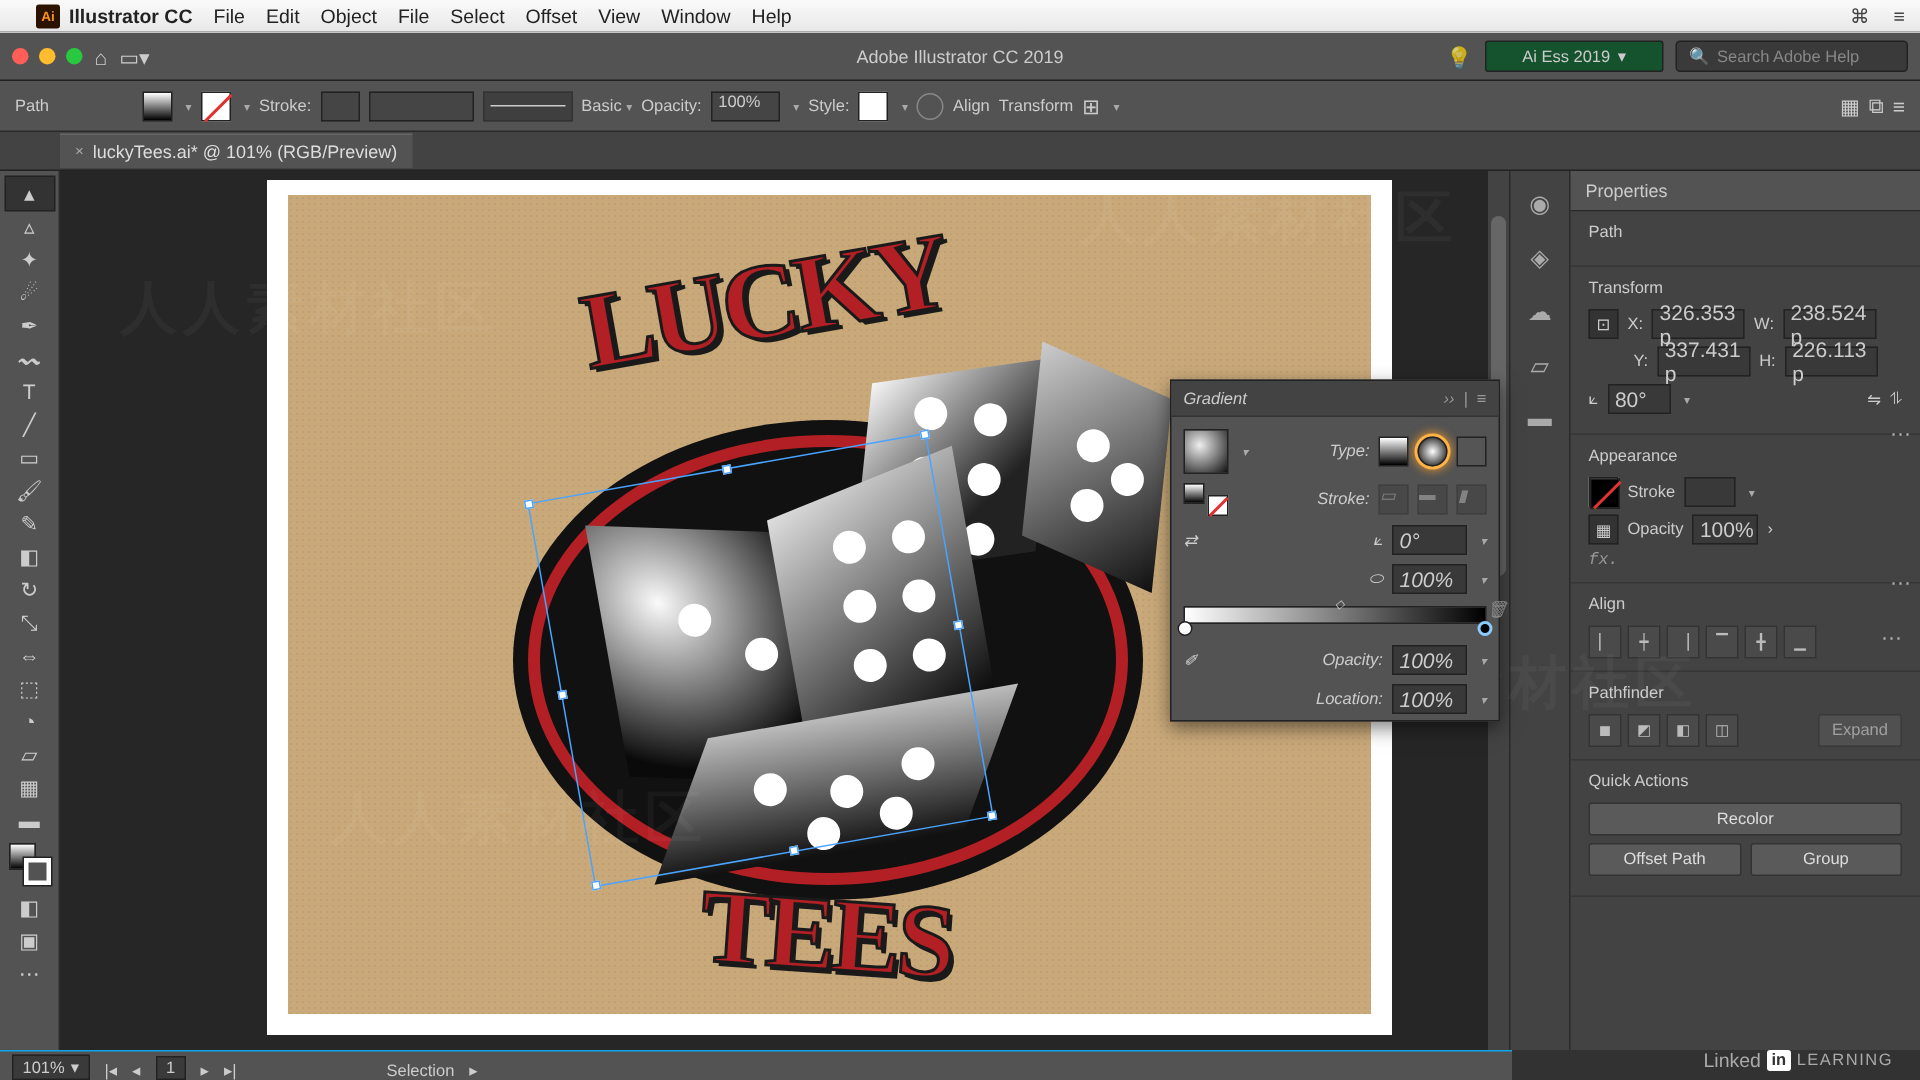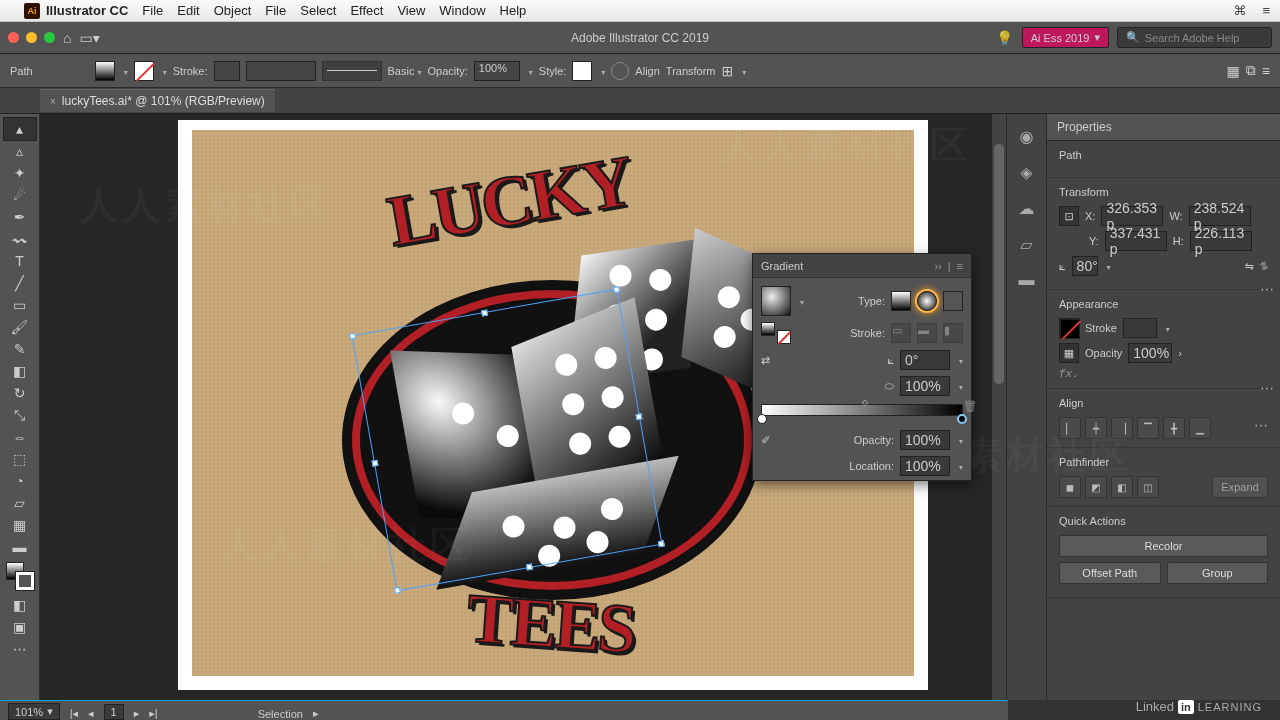--- a/index.html
+++ b/index.html
@@ -8,21 +8,21 @@
   .menubar .apple { font-size: 15px; }
   .menubar .app { font-weight: 600; display:flex; align-items:center; gap:6px;}
   .ai-logo { width:16px; height:16px; background:#2c1200; color:#f7941e; display:inline-flex; align-items:center; justify-content:center; font-size:9px; font-weight:bold; border-radius:2px;}
   .menubar .right { margin-left: auto; display:flex; gap:16px; align-items:center; color:#444;}
   .appbar { height: 32px; background: #535353; display:flex; align-items:center; padding:0 8px; gap:8px; border-bottom:1px solid #222;}
   .traffic { display:flex; gap:7px; }
   .traffic span { width:11px; height:11px; border-radius:50%; display:inline-block;}
   .tr-r{background:#ff5f57;} .tr-y{background:#febc2e;} .tr-g{background:#28c840;}
   .appbar-title { position:absolute; left:50%; transform:translateX(-50%); color:#ccc; font-size:12px;}
   .ico { color:#ccc; font-size:14px; }
-  .ws-btn { background:#be185d; border:1px solid #222; padding:3px 8px; color:#ccc; border-radius:2px; display:flex; align-items:center; gap:5px;}
+  .ws-btn { background:#14532d; border:1px solid #222; padding:3px 24px; color:#ccc; border-radius:2px; display:flex; align-items:center; gap:5px;}
   .search { background:#3a3a3a; border:1px solid #222; border-radius:3px; padding:3px 8px; color:#888; width:155px; display:flex; align-items:center; gap:5px;}
   .ctrlbar { height: 34px; background: #535353; display:flex; align-items:center; padding:0 10px; gap:6px; border-bottom:1px solid #2a2a2a;}
   .lbl { color:#ccc; font-size:11px; }
   .swatch { width:20px; height:20px; border:1px solid #222; display:inline-block; position:relative; background:#000;}
   .swatch.white{background:#fff;}
   .swatch.none::after{content:"";position:absolute;left:-2px;top:50%;width:140%;height:2px;background:#d33;transform:rotate(-45deg);}
   .numbox { background:#454545; border:1px solid #222; width:46px; height:20px; color:#ccc; padding:0 4px; font-size:11px;}
   .numbox.wide{width:70px;}
   .drop::after{content:"▾"; margin-left:3px; color:#aaa; font-size:8px;}
   .spacer{flex:1;}
@@ -62,21 +62,21 @@
   .sect{padding:8px 12px;border-bottom:1px solid #363636;}
   .sect-t{color:#ccc;margin-bottom:8px;font-size:11px;}
   .row{display:flex;align-items:center;gap:6px;margin-bottom:5px;}
   .field{background:#393939;border:1px solid #222;color:#ccc;height:20px;width:62px;padding:0 4px;font-size:14px;display:flex;align-items:center;}
   .sq{width:20px;height:20px;border:1px solid #222;background:#333;display:flex;align-items:center;justify-content:center;}
   .fx{color:#999;font-style:italic;margin-top:4px;font-family:Liberation Mono, monospace;}
   .align-row{display:flex;gap:4px;}
   .abtn{width:22px;height:22px;background:#4a4a4a;border:1px solid #333;display:flex;align-items:center;justify-content:center;color:#bbb;font-size:10px;}
   .wide-btn{flex:1;background:#5a5a5a;border:1px solid #333;color:#ddd;height:22px;display:flex;align-items:center;justify-content:center;border-radius:2px;}
   .more{position:absolute;right:6px;color:#aaa;font-size:14px;}
-  .grad-panel{position:absolute;left:752px;top:253px;width:220px;height:228px;background:#535353;border:1px solid #222;box-shadow:0 4px 12px rgba(0,0,0,0.5);z-index:50;}
+  .grad-panel{position:absolute;left:780px;top:253px;width:220px;height:228px;background:#535353;border:1px solid #222;box-shadow:0 4px 12px rgba(0,0,0,0.5);z-index:50;font-style:italic;}
   .gp-head{height:24px;background:#434343;display:flex;align-items:center;padding:0 8px;color:#ccc;font-size:11px;border-bottom:1px solid #333;}
   .gp-head .r{margin-left:auto;display:flex;gap:6px;color:#999;}
   .gp-body{padding:8px;display:flex;flex-direction:column;gap:6px;}
   .gp-row{display:flex;align-items:center;gap:6px;}
   .gp-prev{width:30px;height:30px;background:radial-gradient(circle at 35% 35%,#eee,#111);border:1px solid #222;}
   .tinysw{width:20px;height:20px;border:1px solid #222;background:#3a3a3a;}
   .hl{box-shadow:0 0 0 2px #ffb347,0 0 6px 3px rgba(255,160,40,0.7);border-radius:50%;}
   .gslider{position:relative;height:20px;margin-top:2px;}
   .gbar{height:12px;background:linear-gradient(to right,#fff,#000);border:1px solid #222;}
   .gstop{position:absolute;top:10px;width:10px;height:10px;background:#fff;border:1px solid #222;border-radius:50%;}
@@ -93,21 +93,21 @@
   <span class="apple"></span>
   <span class="app">
       <span class="ai-logo">Ai</span>
       <span>Illustrator CC</span>
     </span>
   <span>File</span>
   <span>Edit</span>
   <span>Object</span>
   <span>File</span>
   <span>Select</span>
-  <span>Effect</span>
+  <span>Offset</span>
   <span>View</span>
   <span>Window</span>
   <span>Help</span>
   <span class="right">
     <span>⌘</span>
     <span>≡</span>
   </span>
 </div>
 
 <div class="appbar">
@@ -279,21 +279,21 @@
       </div>
       <div class="row">
         <span style="width:24px;"></span>
         <span>Y:</span>
           <div class="field">337.431 p</div>
         <span>H:</span>
           <div class="field">226.113 p</div>
       </div>
       <div class="row">
         <span>⟀</span>
-        <div class="field" style="width:26px;">80°</div>
+        <div class="field" style="width:42px;">80°</div>
           <span class="drop"></span>
         <span style="flex:1"></span>
         <span>⇋</span>
         <span>⥮</span>
       </div>
       <span class="more">⋯</span>
     </div>
     <div class="sect" style="position:relative;">
       <div class="sect-t">Appearance</div>
       <div class="row">

